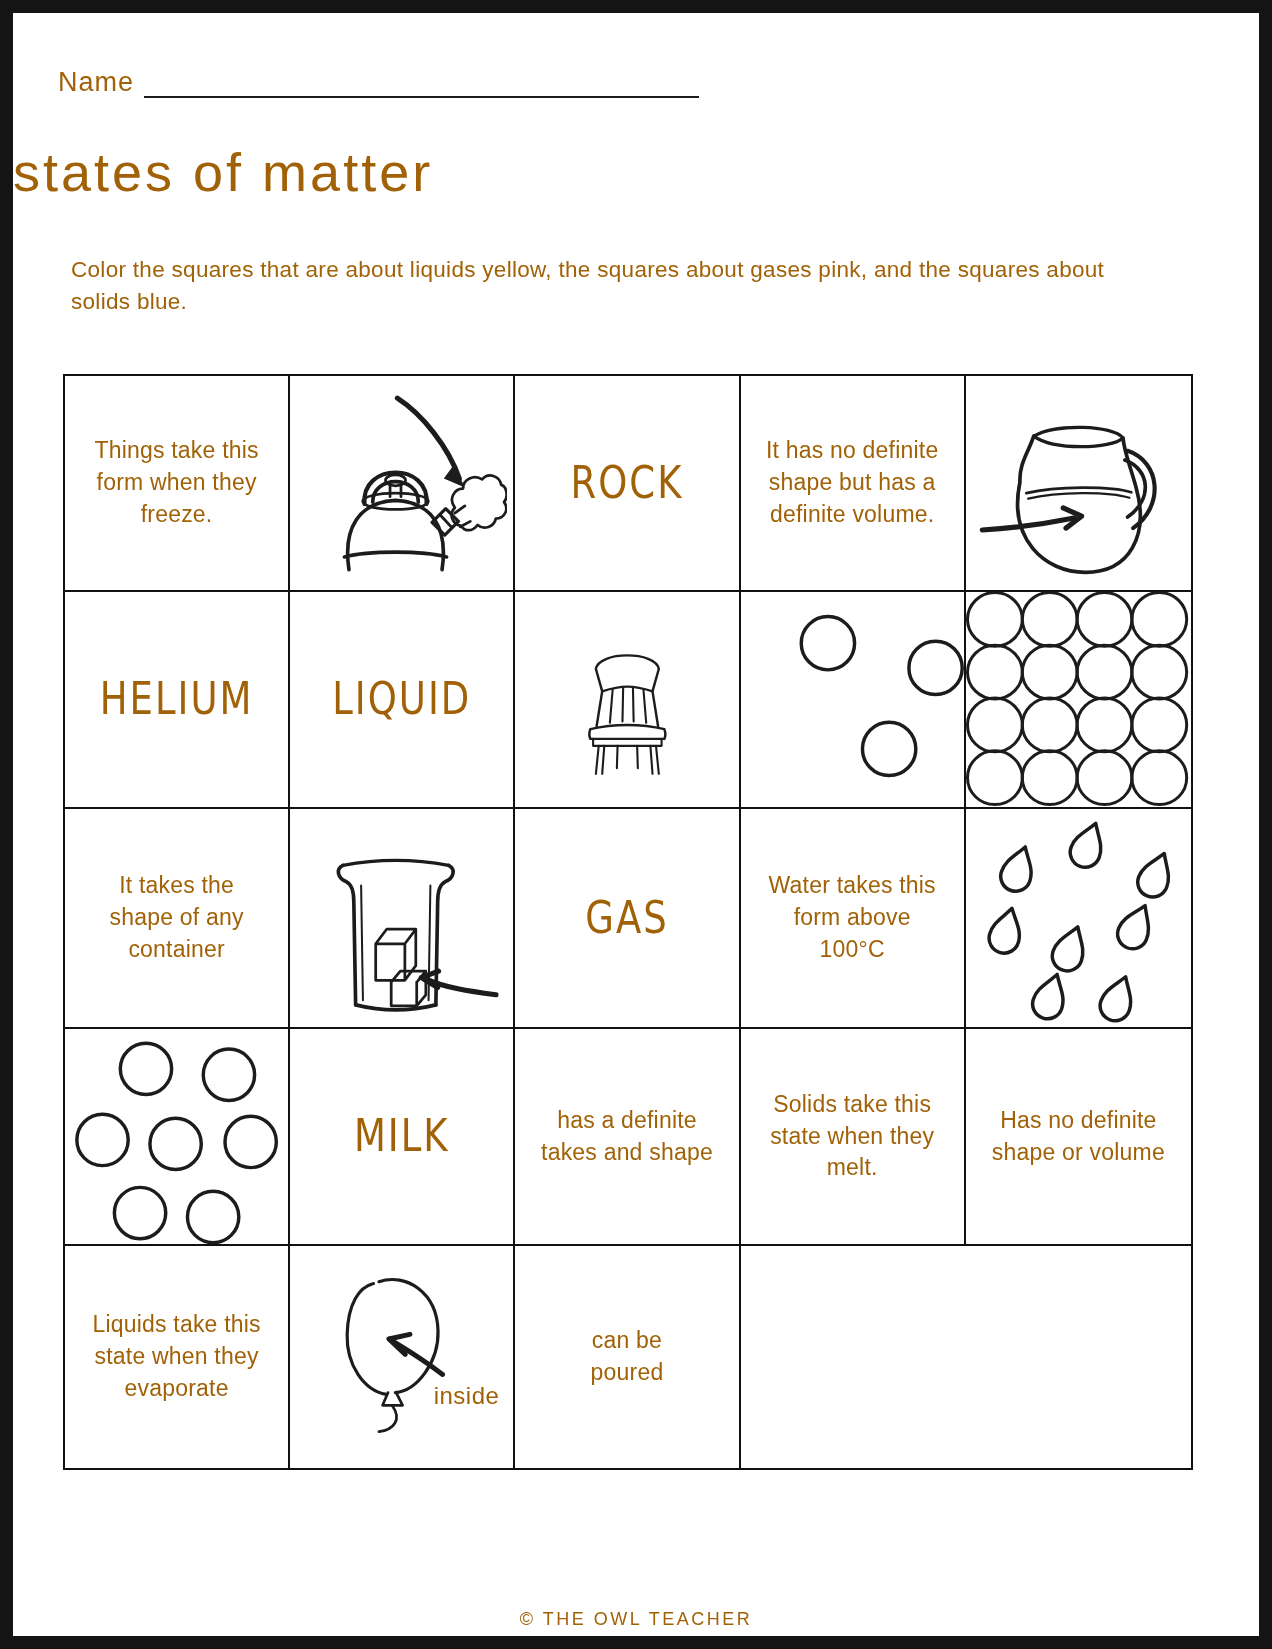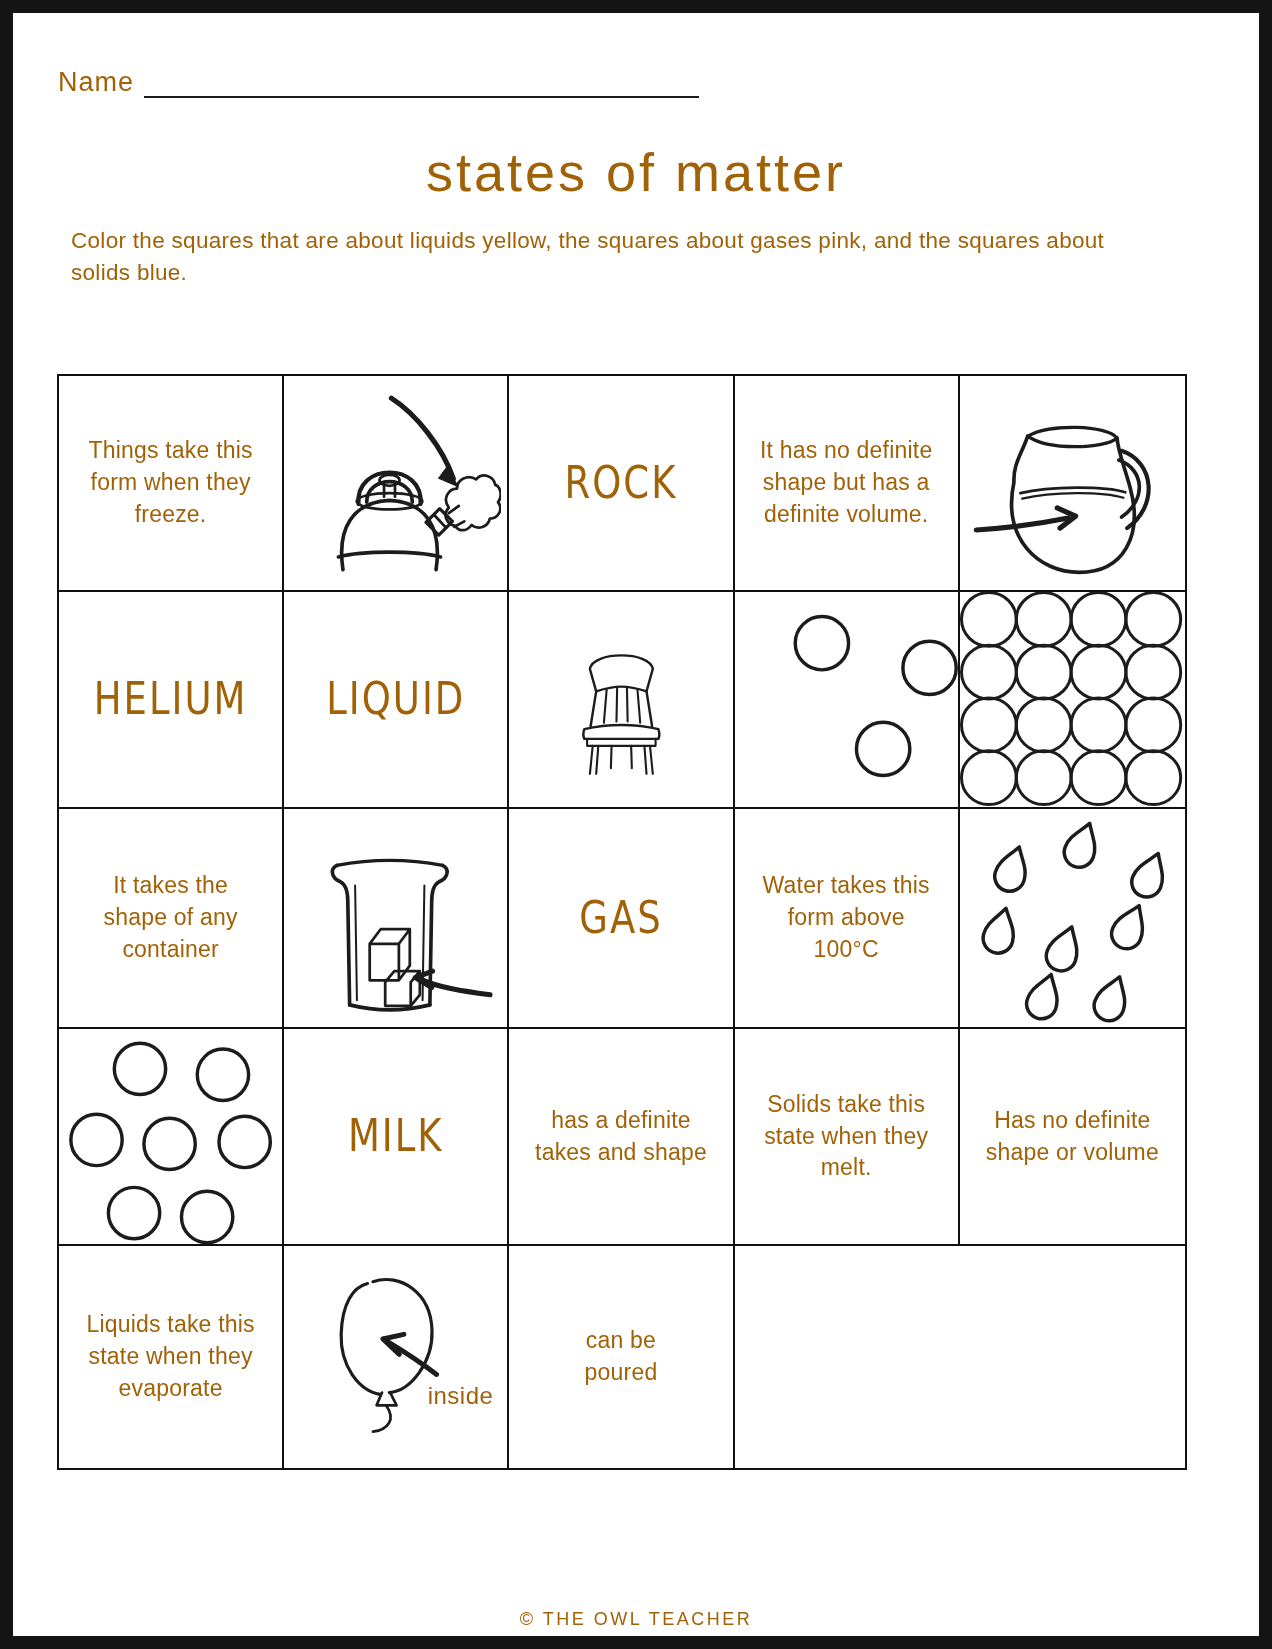--- a/index.html
+++ b/index.html
@@ -11,29 +11,29 @@
     box-sizing:border-box;
     font-family:"Liberation Sans", sans-serif;
     color:#a16207;
     overflow:hidden;
   }
   .name-row{position:absolute;left:45px;top:54px;display:flex;align-items:flex-end;}
   .name-label{font-size:27px;letter-spacing:1px;}
   .name-line{width:555px;border-bottom:2.5px solid #1c1c1c;margin-left:10px;height:26px;}
   .title{
     position:absolute;left:0;top:128px;width:100%;
-    text-align:center;font-size:54px;letter-spacing:3px;
+    font-size:54px;letter-spacing:3px;
     font-family:"Liberation Sans", sans-serif;font-weight:400;
   }
   .instructions{
-    position:absolute;left:58px;top:212px;width:1035px;
+    position:absolute;left:58px;top:241px;width:1035px;
     font-size:22.5px;line-height:1.42;letter-spacing:.3px;
   }
   .grid{
-    position:absolute;left:44px;top:361px;width:1130px;
+    position:absolute;left:50px;top:361px;width:1130px;
     display:grid;
     grid-template-columns:repeat(5,1fr);
     grid-template-rows:216px 217px 220px 217px 222px;
     border:2.5px solid #111;
     box-sizing:border-box;
   }
   .cell{
     border-right:2.5px solid #111;
     border-bottom:2.5px solid #111;
     display:flex;align-items:center;justify-content:center;

